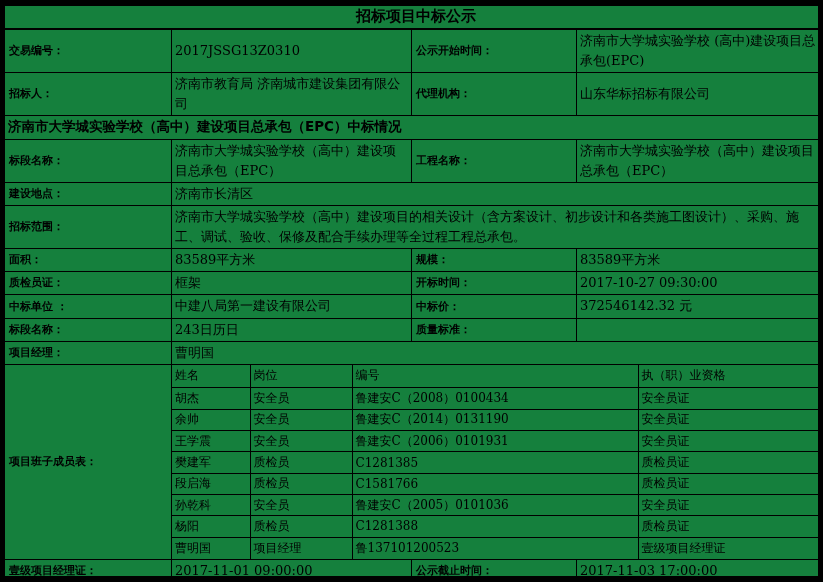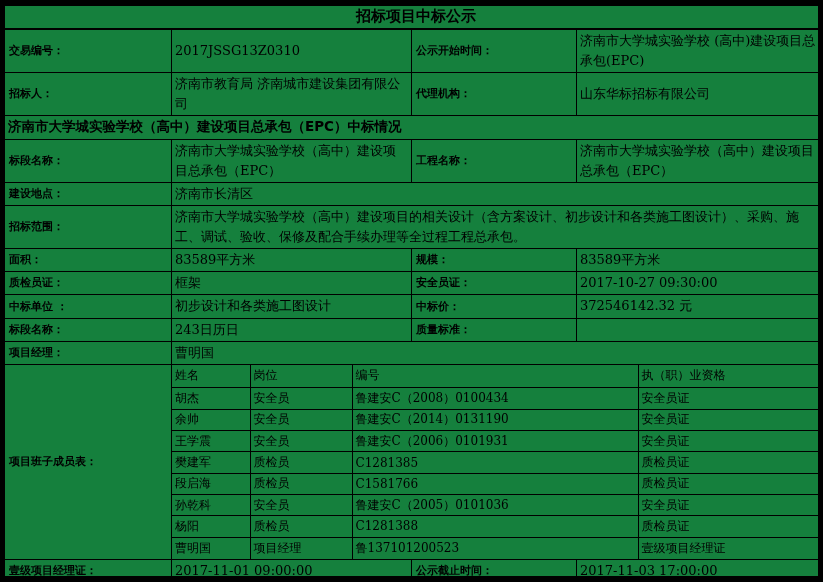--- a/index.html
+++ b/index.html
@@ -95,26 +95,26 @@
       </tr>
       <tr class="h23">
         <td class="lbl">面积：</td>
         <td class="val">83589平方米</td>
         <td class="lbl">规模：</td>
         <td class="val">83589平方米</td>
       </tr>
       <tr class="h23">
         <td class="lbl">质检员证：</td>
         <td class="val">框架</td>
-        <td class="lbl">安全员证：</td>
+        <td class="lbl">开标时间：</td>
         <td class="val">2017-10-27 09:30:00</td>
       </tr>
       <tr class="h24">
         <td class="lbl">中标单位 ：</td>
-        <td class="val">初步设计和各类施工图设计</td>
+        <td class="val">中建八局第一建设有限公司</td>
         <td class="lbl">中标价：</td>
         <td class="val">372546142.32 元</td>
       </tr>
       <tr class="h23">
         <td class="lbl">标段名称：</td>
         <td class="val">243日历日</td>
         <td class="lbl">质量标准：</td>
         <td class="val"></td>
       </tr>
       <tr class="h23">

